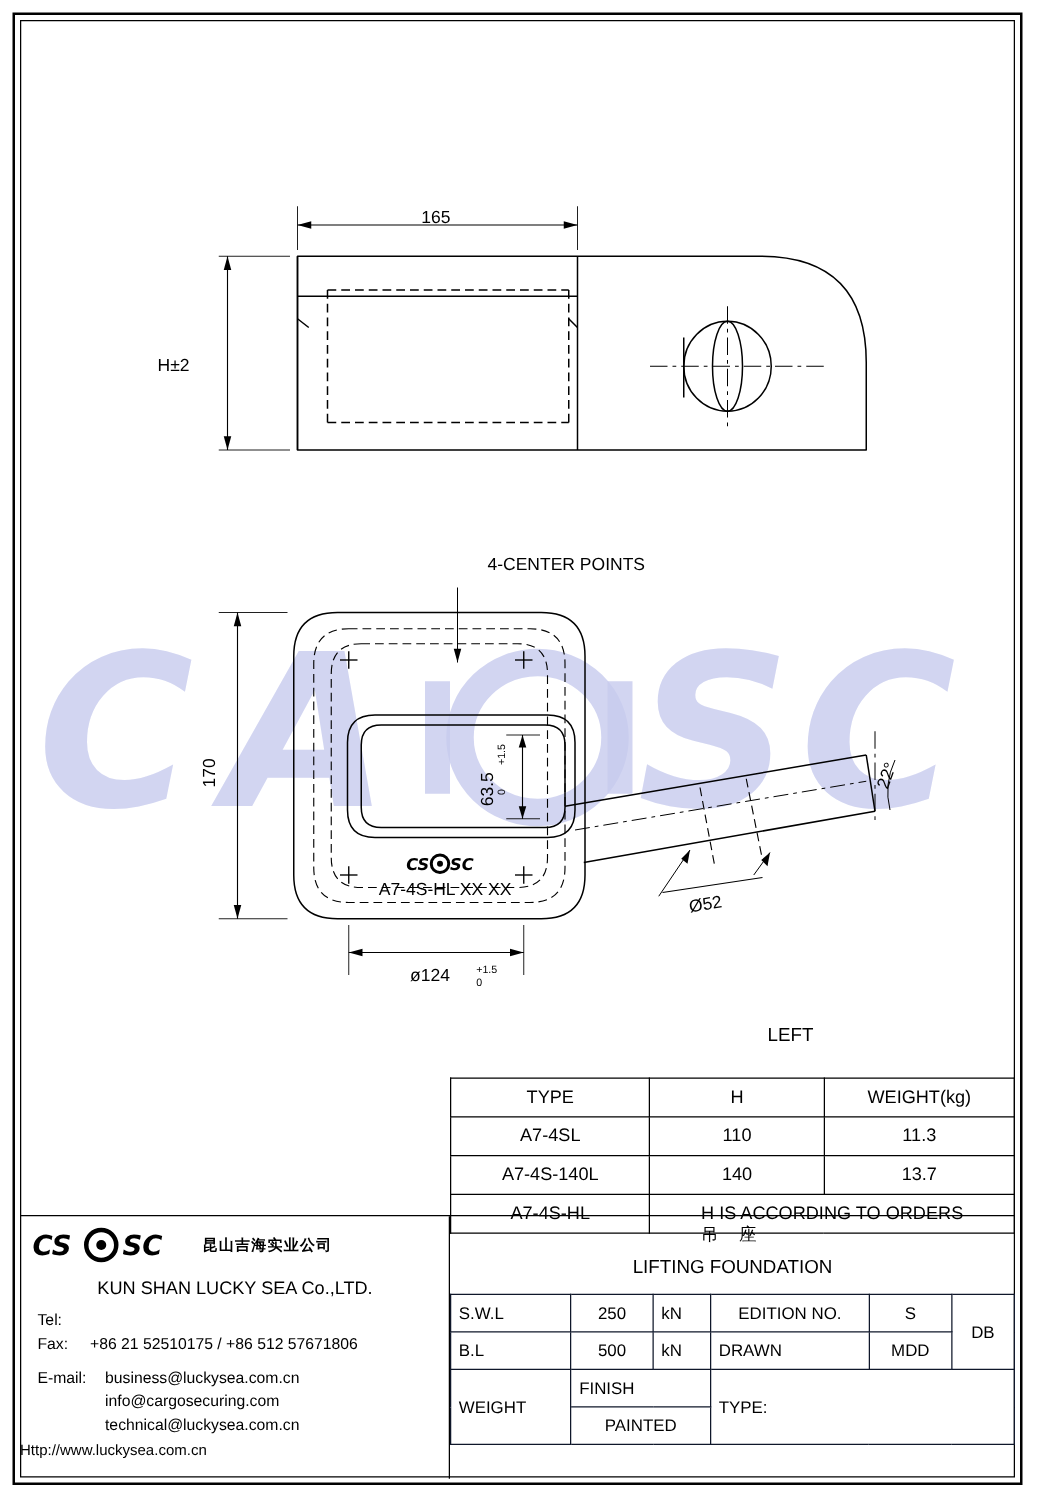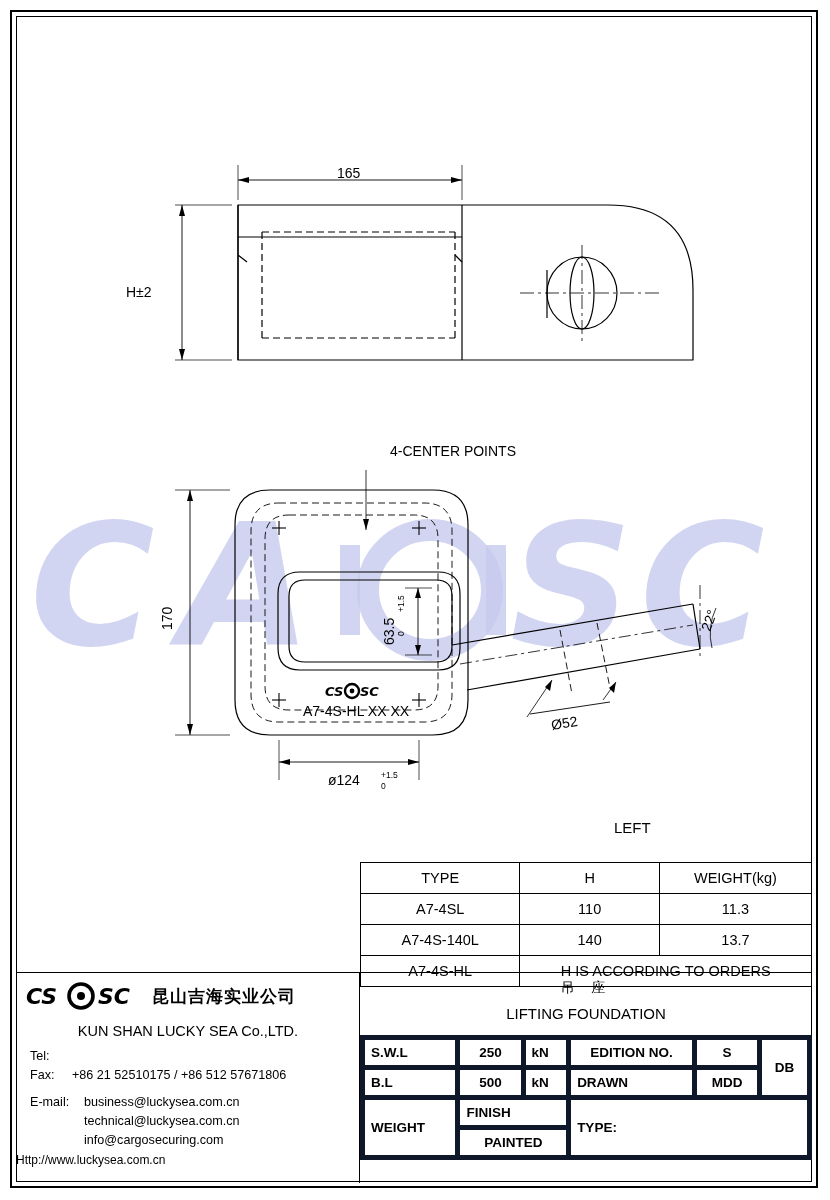--- a/index.html
+++ b/index.html
@@ -109,23 +109,23 @@
     position: absolute;
     left: 10px;
     top: 8px;
     width: 330px;
     display: flex;
     align-items: center;
   }
   .logo-svg { flex: 0 0 auto; }
   .cn-name {
     font-family: "DejaVu Sans", sans-serif;
-    font-size: 17px;
+    font-size: 12px;
     font-weight: bold;
-    margin-left: 4px;
+    margin-left: 14px;
     letter-spacing: 1px;
   }
   .en-name {
     position: absolute;
     left: 0;
     top: 50px;
     width: 344px;
     text-align: center;
     font-size: 14.5px;
     font-weight: normal;
@@ -182,25 +182,24 @@
   }
   .spec-table {
     position: absolute;
     left: 0;
     top: 62px;
     width: 452px;
     border-collapse: collapse;
     font-size: 13.5px;
   }
   .spec-table td {
-    border: 5px solid #0f172a;
+    border: 1px solid #0f172a;
     height: 30px;
     padding: 0 6px;
     box-sizing: border-box;
-    font-weight: bold;
   }
   .spec-table .ctr { text-align: center; }
   .w-a { width: 88px; }
   .w-b { width: 60px; }
   .w-c { width: 42px; }
   .w-d { width: 116px; }
   .w-e { width: 60px; }
   .w-f { width: 46px; }
   .nb-bottom { border-bottom: none; }
 </style>
@@ -395,22 +394,22 @@
         <div class="row">
           <span class="lbl">Fax:</span>
           <span class="vl">+86 21   52510175 / +86 512   57671806</span>
         </div>
       </div>
       <div class="email-block">
         <div class="row">
           <span class="lbl">E-mail:</span>
           <span class="vl">business@luckysea.com.cn</span>
         </div>
+        <div class="indent">info@cargosecuring.com</div>
         <div class="indent">technical@luckysea.com.cn</div>
-        <div class="indent">info@cargosecuring.com</div>
       </div>
       <div class="url">Http://www.luckysea.com.cn</div>
     </div>
 
     <div class="tb-right">
       <div class="prod-cn">吊 座</div>
       <div class="prod-en">LIFTING FOUNDATION</div>
 
       <table class="spec-table">
         <tbody>

